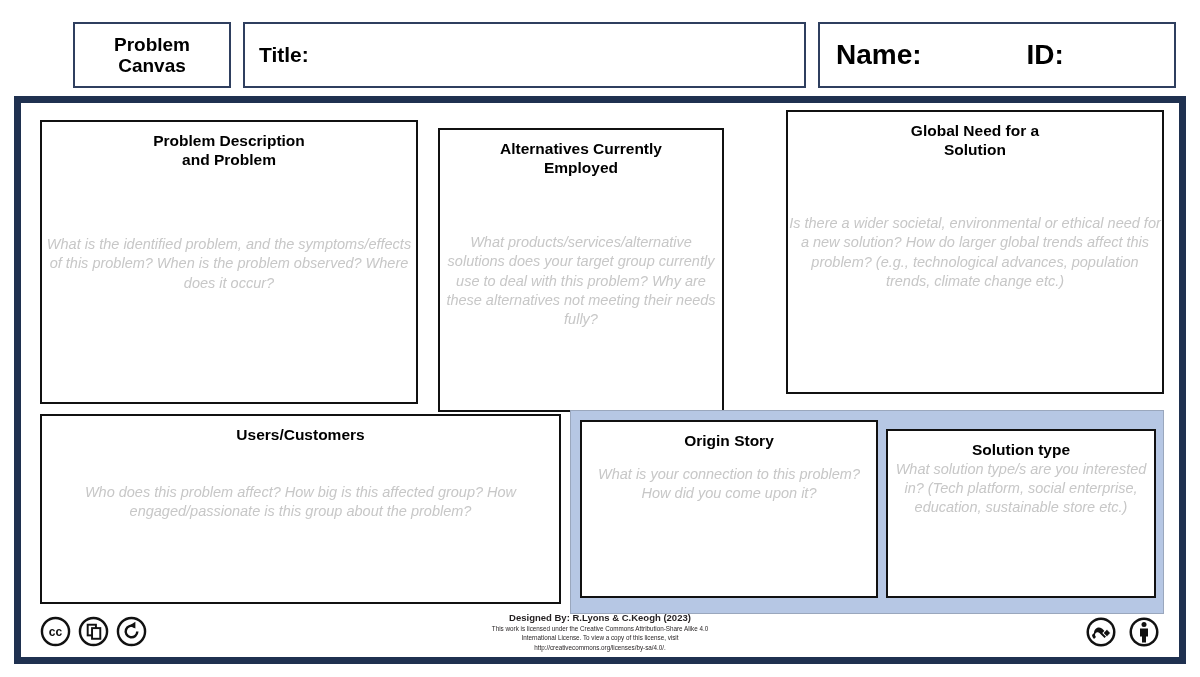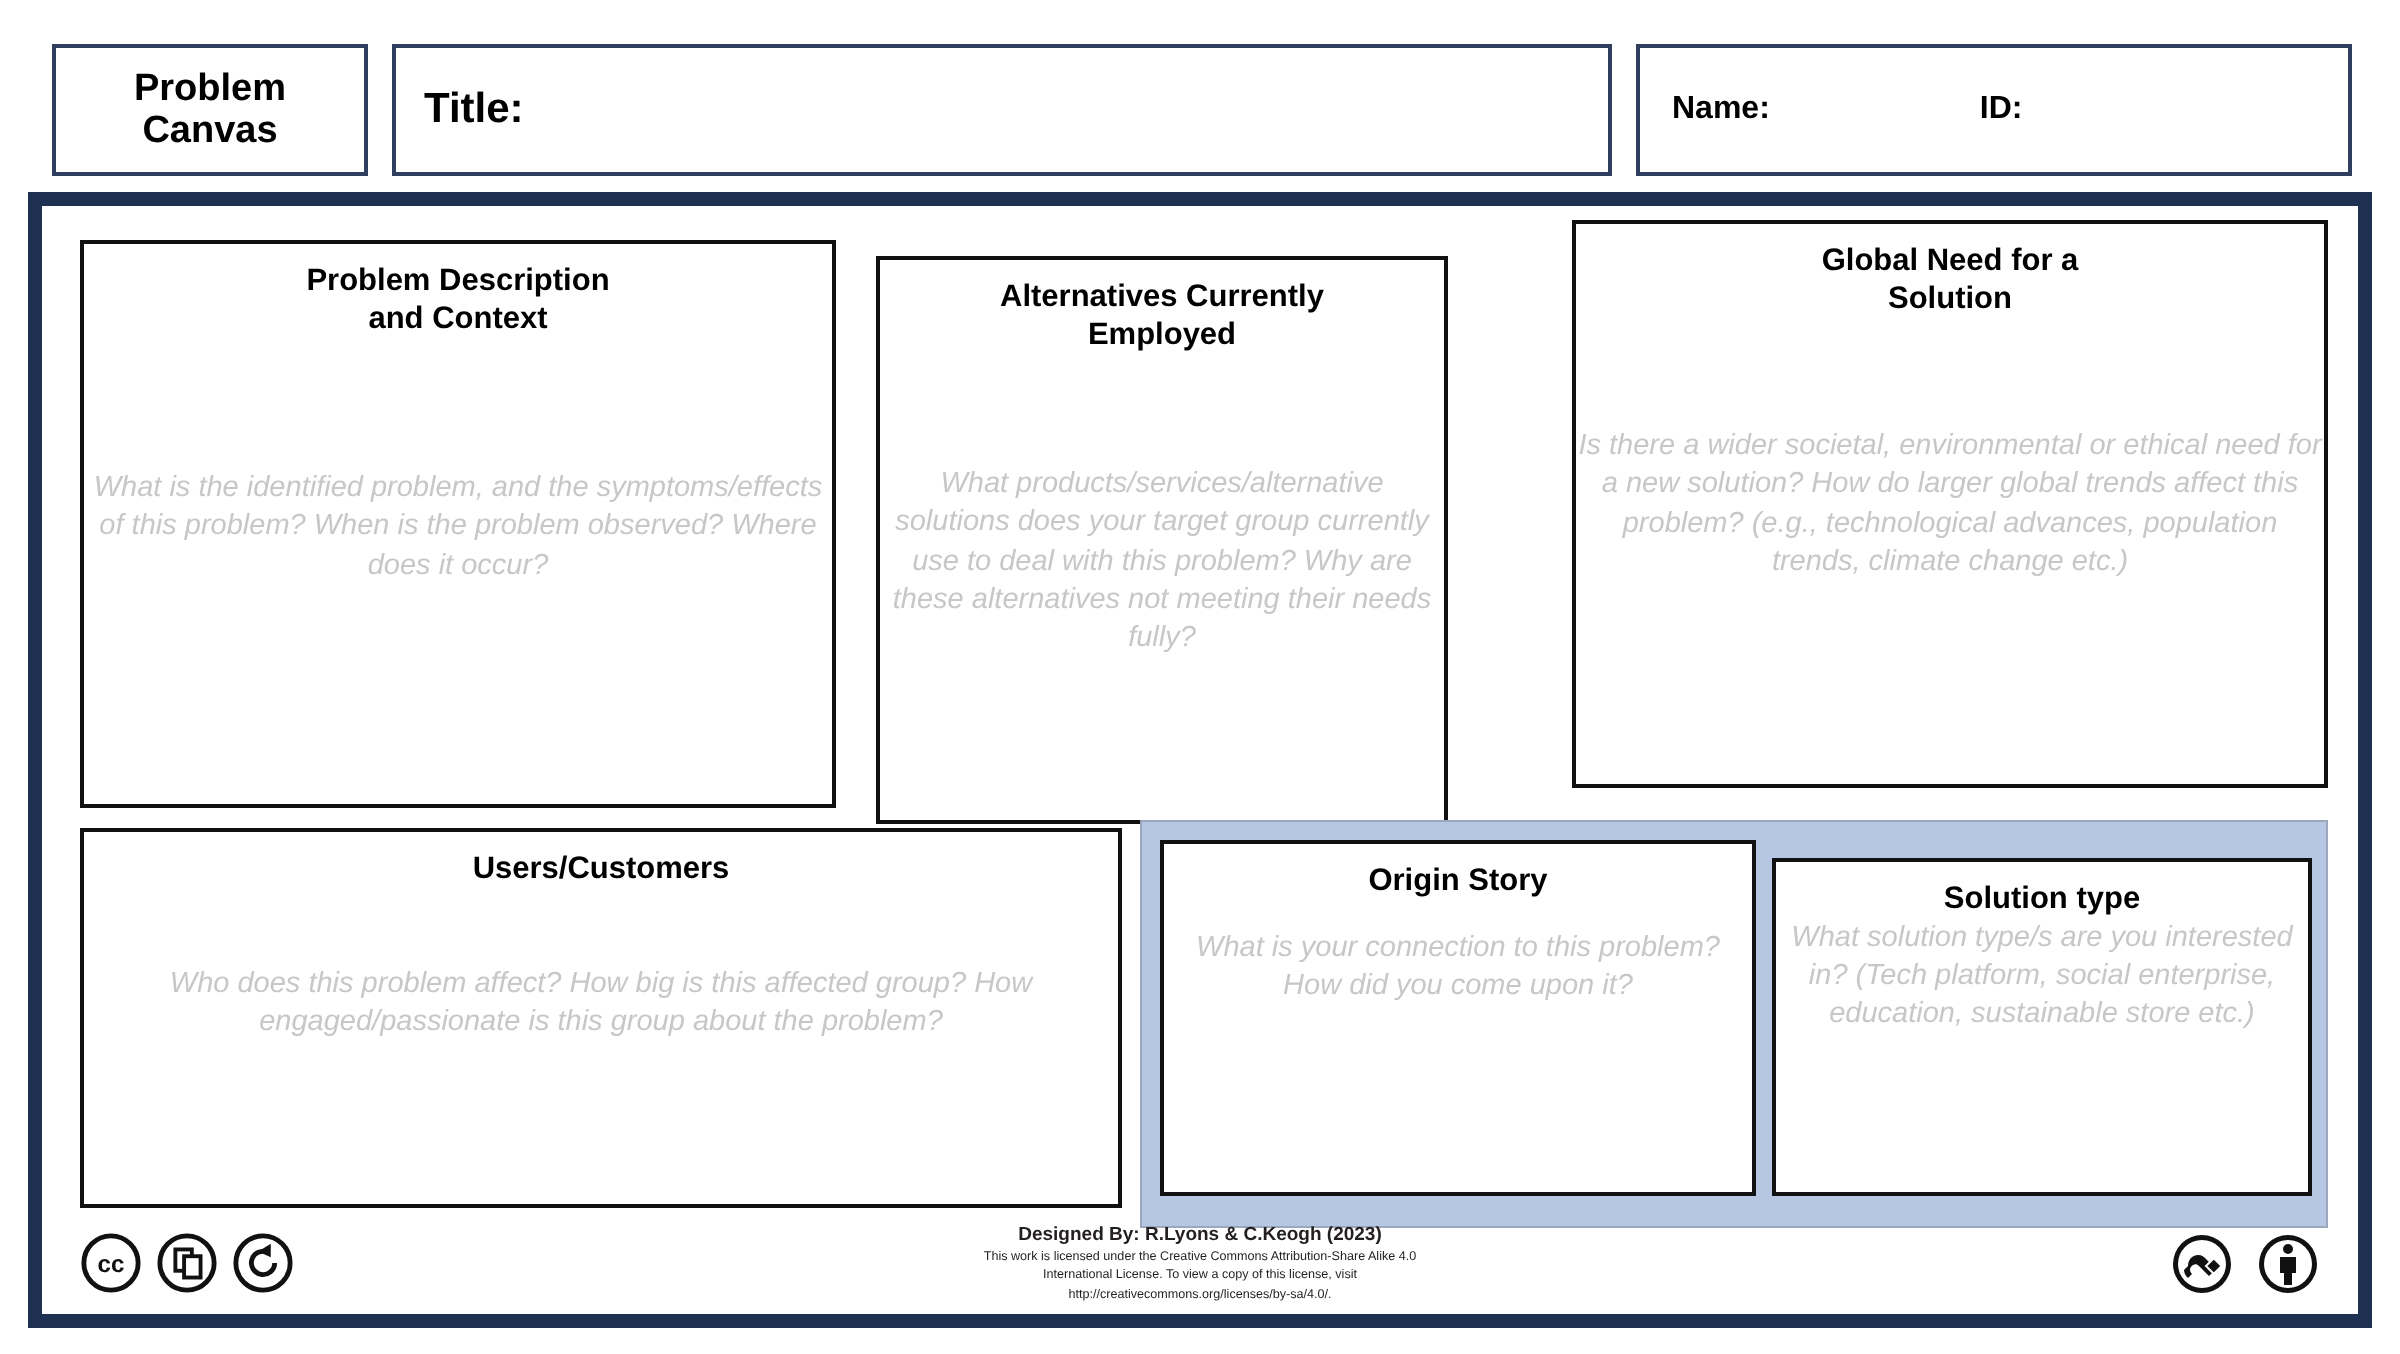--- a/index.html
+++ b/index.html
@@ -30,20 +30,21 @@
     height: 66px;
     display: flex;
     align-items: stretch;
   }
   .hdr-box {
     border: 2px solid #2f3f5f;
     background: #ffffff;
     box-sizing: border-box;
     display: flex;
     align-items: center;
+    margin-left: 47px;
   }
   .hdr-title-badge {
     width: 158px;
     flex: 0 0 158px;
     justify-content: center;
     text-align: center;
     font-weight: bold;
     font-size: 19px;
     line-height: 1.12;
     color: #000000;
@@ -54,21 +55,21 @@
     padding-left: 14px;
     font-weight: bold;
     font-size: 21px;
     color: #000000;
   }
   .hdr-name-field {
     flex: 0 0 358px;
     margin-left: 12px;
     padding-left: 16px;
     font-weight: bold;
-    font-size: 16px;
+    font-size: 28px;
     color: #000000;
     display: flex;
     align-items: center;
   }
   .hdr-name-label { margin-right: 105px; }
 
   
   .body-frame {
     position: absolute;
     left: 14px;
@@ -215,21 +216,21 @@
     </div>
 
   </div>
 
   <div class="body-frame">
     <div class="body-inner">
 
       <div class="panel" id="panel-problem">
         <p class="panel-title">
           <span>Problem Description</span><br>
-          <span>and Context</span>
+          <span>and Problem</span>
         </p>
         <p class="panel-prompt">What is the identified problem, and the symptoms/effects of this problem? When is the problem observed? Where does it occur?</p>
       </div>
 
       <div class="panel" id="panel-alternatives">
         <p class="panel-title">
           <span>Alternatives Currently</span><br>
           <span>Employed</span>
         </p>
         <p class="panel-prompt">What products/services/alternative solutions does your target group currently use to deal with this problem? Why are these alternatives not meeting their needs fully?</p>

